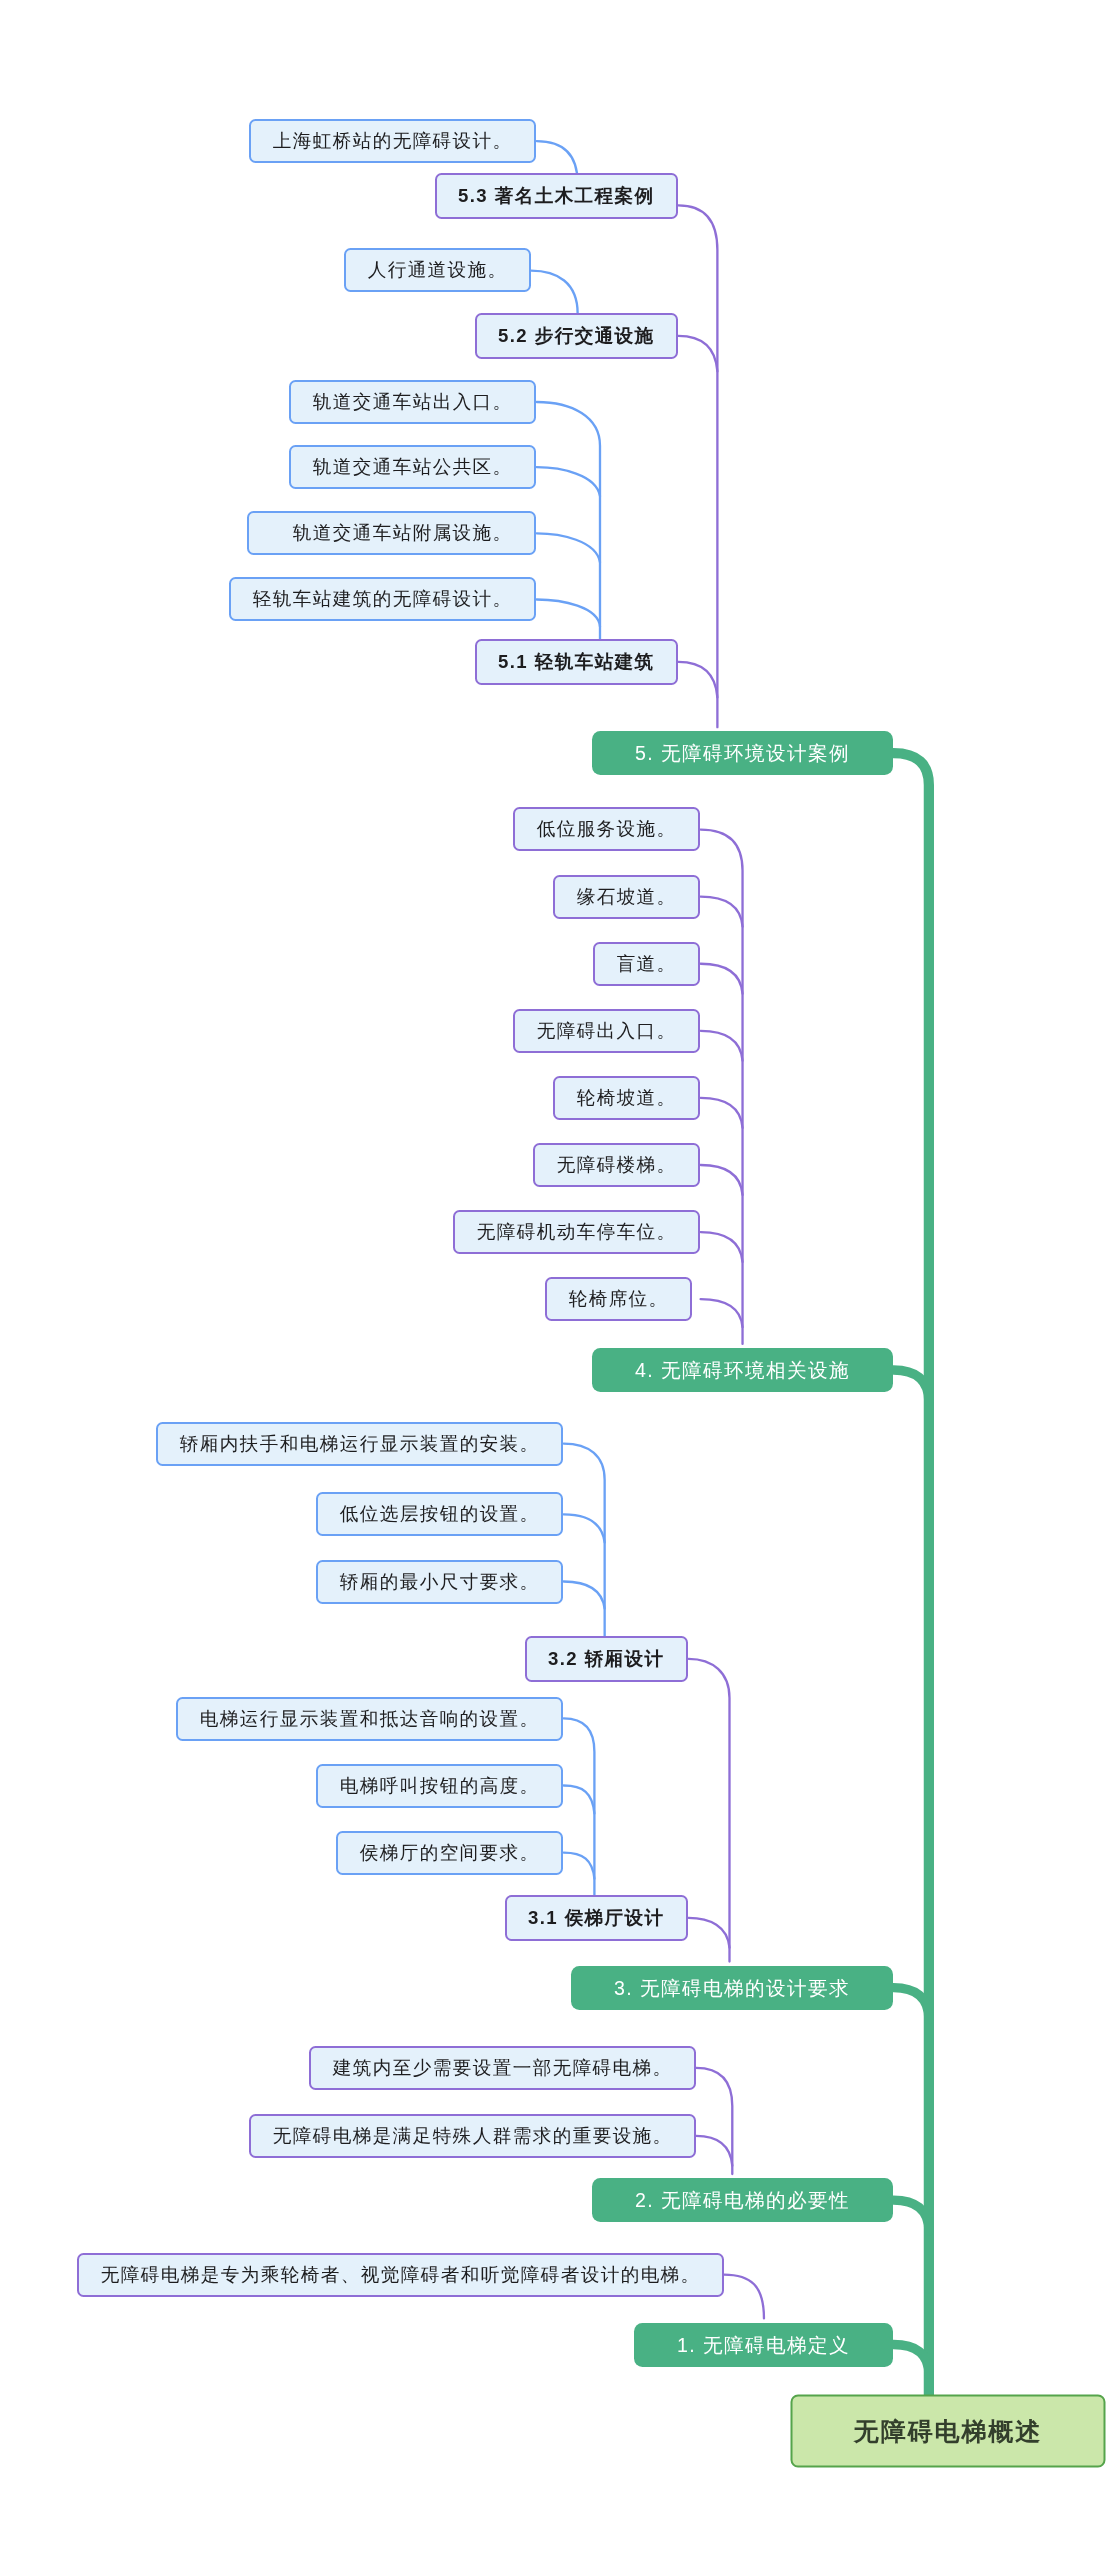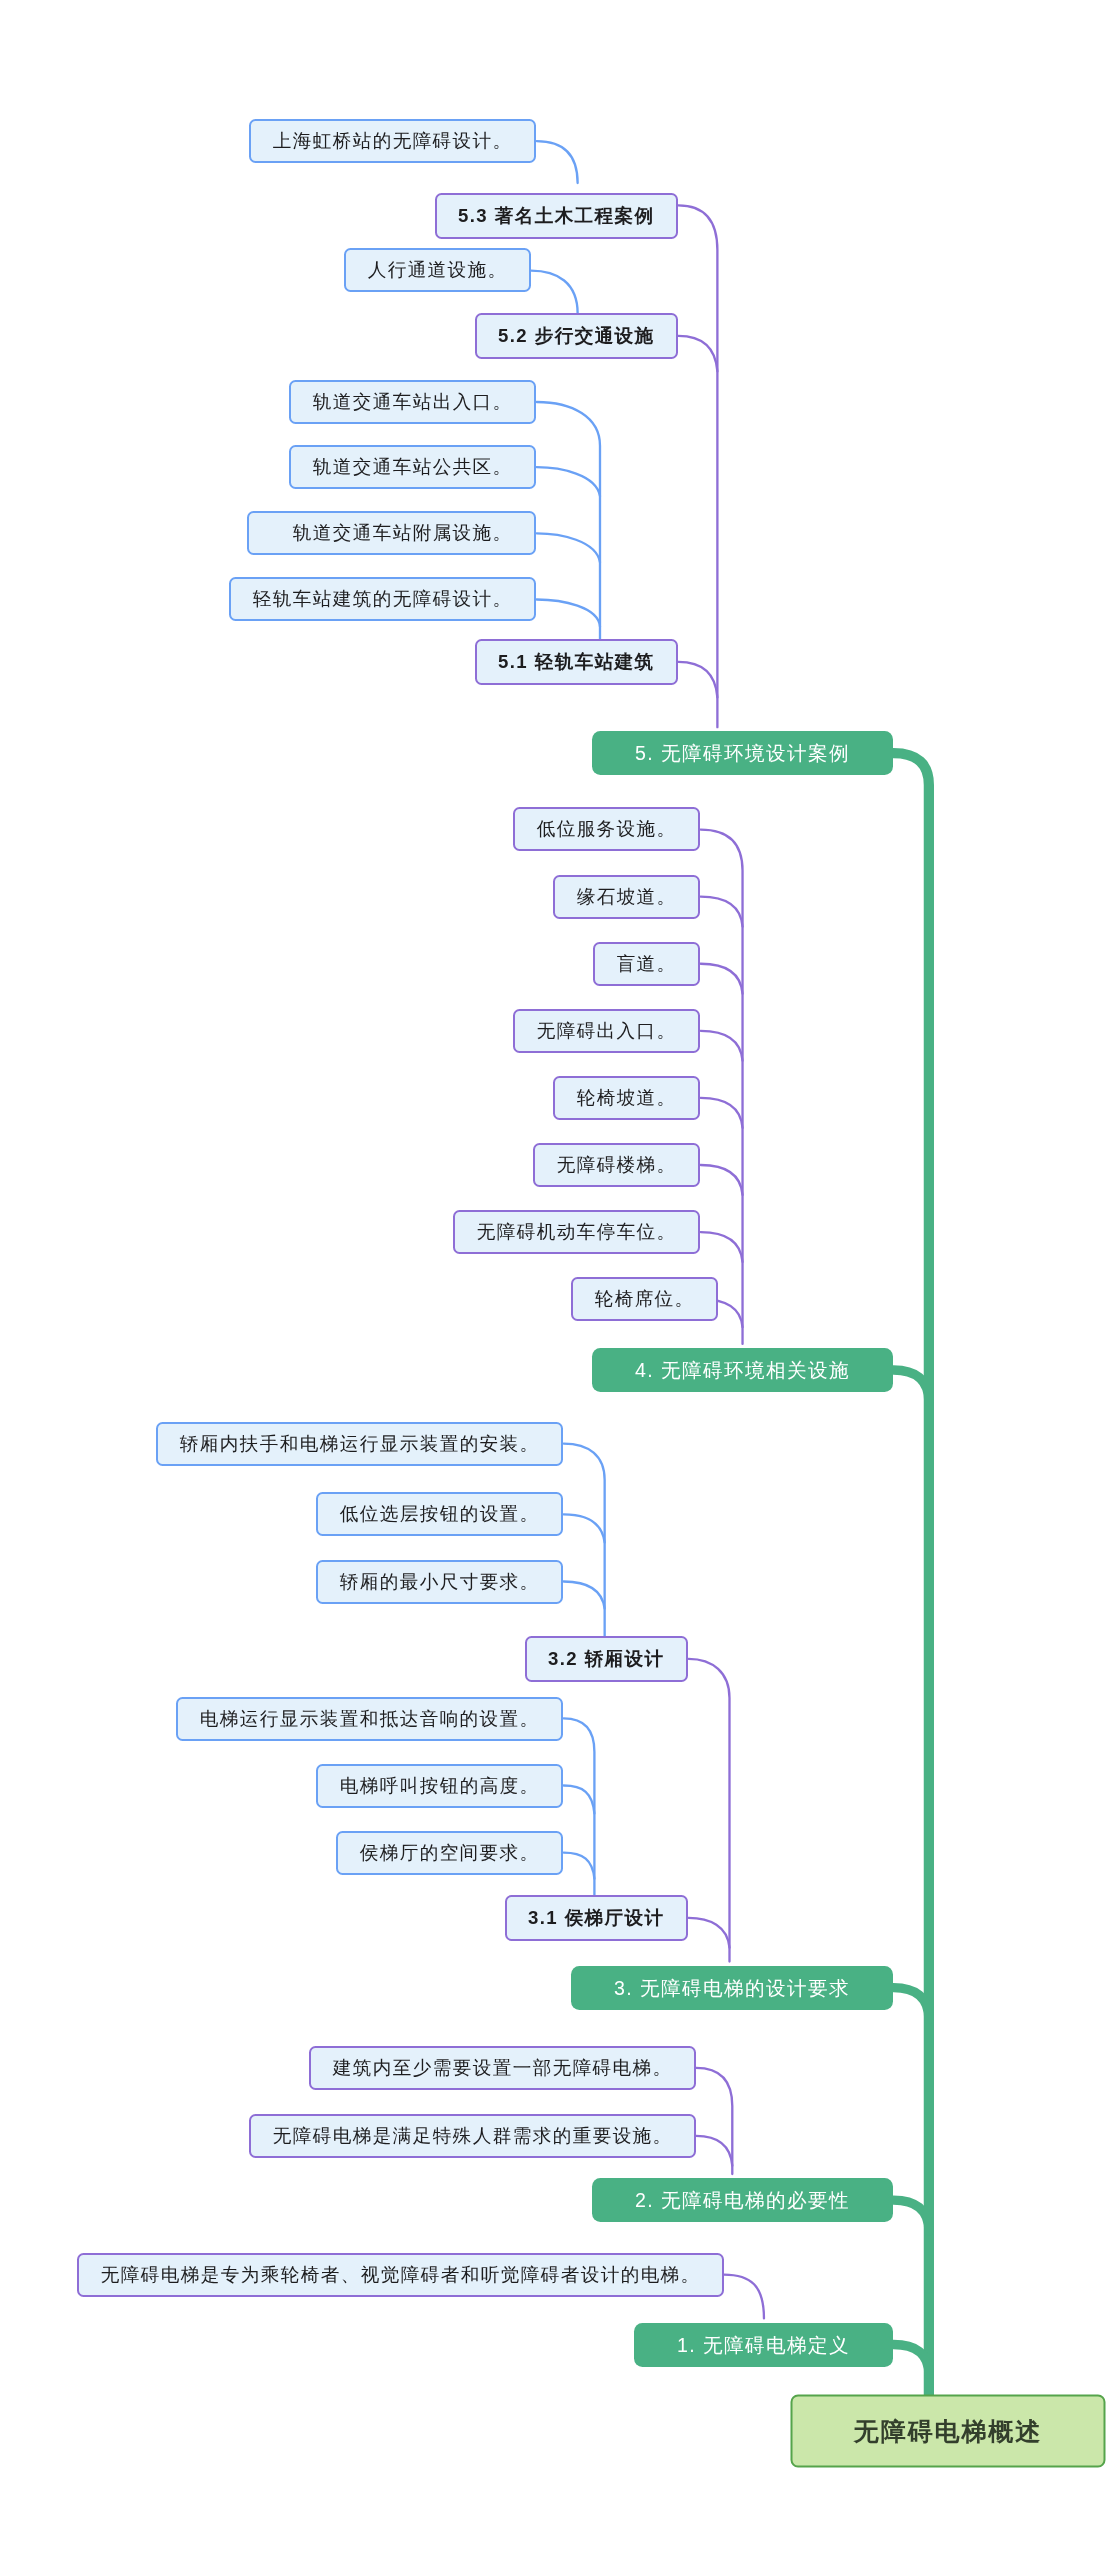--- a/index.html
+++ b/index.html
@@ -64,38 +64,38 @@
       <path d="M 605 1549 C 632 1549 649 1562 649 1588 L 649 1756" fill="none" stroke="#6aa1f5" stroke-width="2.5" stroke-linecap="round"></path>
       <path d="M 605 1625 C 628 1625 646 1633 649 1655" fill="none" stroke="#6aa1f5" stroke-width="2.5" stroke-linecap="round"></path>
       <path d="M 605 1697 C 628 1697 646 1704 649 1726" fill="none" stroke="#6aa1f5" stroke-width="2.5" stroke-linecap="round"></path>
       <path d="M 605 1844 C 628 1844 638 1857 638 1880 L 638 2034" fill="none" stroke="#6aa1f5" stroke-width="2.5" stroke-linecap="round"></path>
       <path d="M 605 1916 C 626 1916 636 1924 638 1946" fill="none" stroke="#6aa1f5" stroke-width="2.5" stroke-linecap="round"></path>
       <path d="M 605 1988 C 626 1988 636 1996 638 2016" fill="none" stroke="#6aa1f5" stroke-width="2.5" stroke-linecap="round"></path>
     </svg>
 
 <div class="node root center-anchor" style="left: 948px; top: 2431px;">无障碍电梯概述</div>
     <div class="node section" style="right: 225px; top: 753px;">5. 无障碍环境设计案例</div>
-    <div class="node subsection" style="right: 440px; top: 216px;">5.3 著名土木工程案例</div>
+    <div class="node subsection" style="right: 440px; top: 196px;">5.3 著名土木工程案例</div>
     <div class="node leaf" style="right: 582px; top: 141px;">上海虹桥站的无障碍设计。</div>
     <div class="node subsection" style="right: 440px; top: 336px;">5.2 步行交通设施</div>
     <div class="node leaf" style="right: 587px; top: 270px;">人行通道设施。</div>
     <div class="node subsection" style="right: 440px; top: 662px;">5.1 轻轨车站建筑</div>
     <div class="node leaf" style="right: 582px; top: 402px;">轨道交通车站出入口。</div>
     <div class="node leaf" style="right: 582px; top: 467px;">轨道交通车站公共区。</div>
     <div class="node leaf" style="right: 582px; top: 533px; padding-left: 44px;">轨道交通车站附属设施。</div>
     <div class="node leaf" style="right: 582px; top: 599px;">轻轨车站建筑的无障碍设计。</div>
     <div class="node section" style="right: 225px; top: 1370px;">4. 无障碍环境相关设施</div>
     <div class="node item" style="right: 418px; top: 829px;">低位服务设施。</div>
     <div class="node item" style="right: 418px; top: 897px;">缘石坡道。</div>
     <div class="node item" style="right: 418px; top: 964px;">盲道。</div>
     <div class="node item" style="right: 418px; top: 1031px;">无障碍出入口。</div>
     <div class="node item" style="right: 418px; top: 1098px;">轮椅坡道。</div>
     <div class="node item" style="right: 418px; top: 1165px;">无障碍楼梯。</div>
     <div class="node item" style="right: 418px; top: 1232px;">无障碍机动车停车位。</div>
-    <div class="node item" style="right: 400px; top: 1299px;">轮椅席位。</div>
+    <div class="node item" style="right: 426px; top: 1299px;">轮椅席位。</div>
     <div class="node section" style="right: 225px; top: 1988px; margin-left: 45px;">3. 无障碍电梯的设计要求</div>
     <div class="node subsection" style="right: 430px; top: 1659px;">3.2 轿厢设计</div>
     <div class="node leaf" style="right: 555px; top: 1444px;">轿厢内扶手和电梯运行显示装置的安装。</div>
     <div class="node leaf" style="right: 555px; top: 1514px;">低位选层按钮的设置。</div>
     <div class="node leaf" style="right: 555px; top: 1582px;">轿厢的最小尺寸要求。</div>
     <div class="node subsection" style="right: 430px; top: 1918px;">3.1 侯梯厅设计</div>
     <div class="node leaf" style="right: 555px; top: 1719px;">电梯运行显示装置和抵达音响的设置。</div>
     <div class="node leaf" style="right: 555px; top: 1786px;">电梯呼叫按钮的高度。</div>
     <div class="node leaf" style="right: 555px; top: 1853px;">侯梯厅的空间要求。</div>
     <div class="node section" style="right: 225px; top: 2200px;">2. 无障碍电梯的必要性</div>

